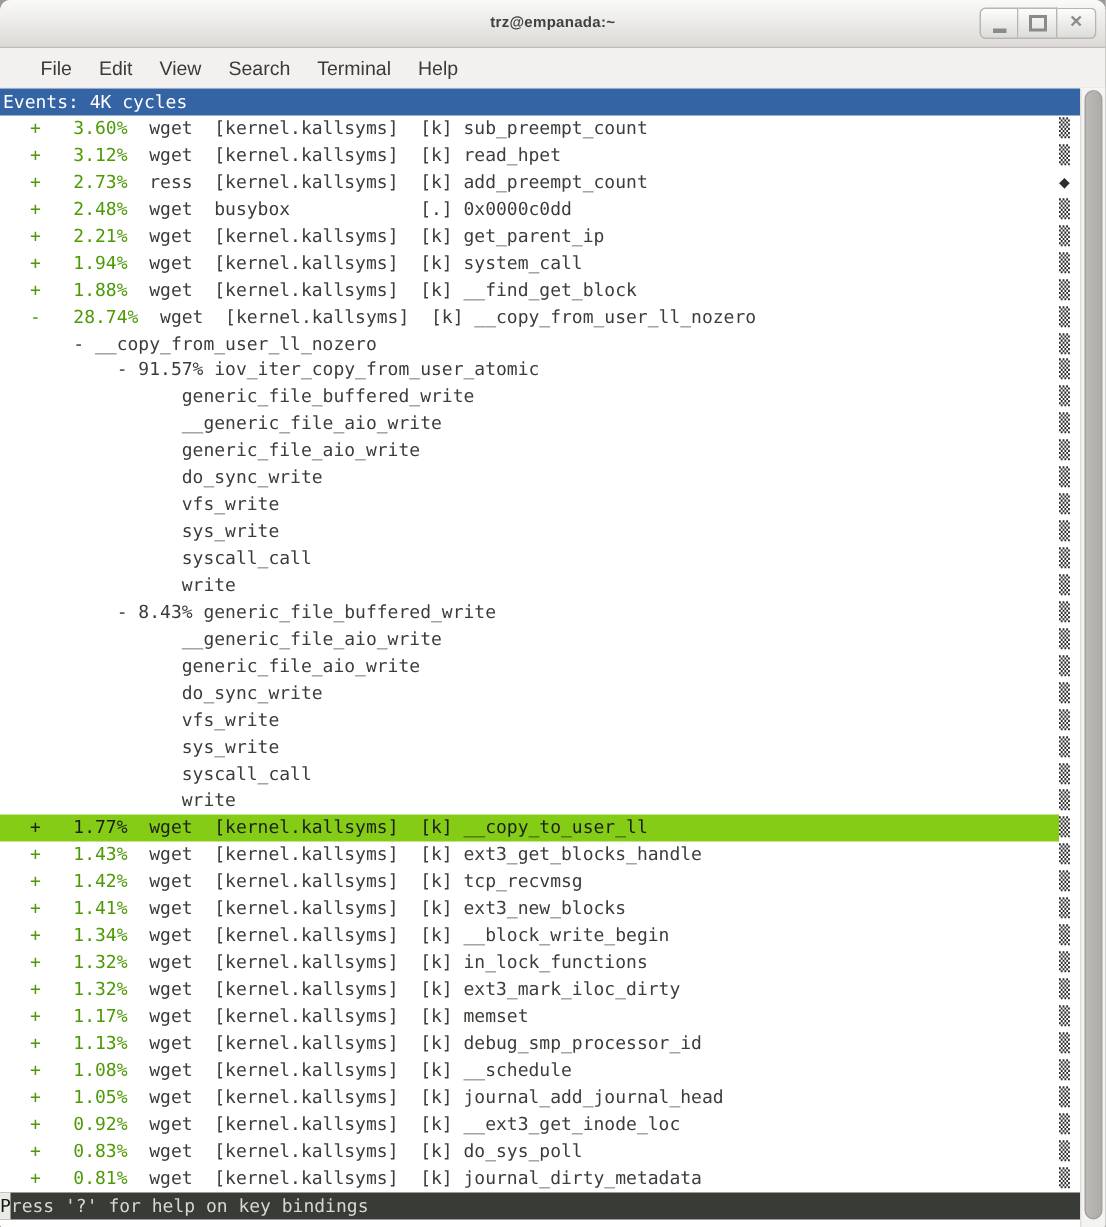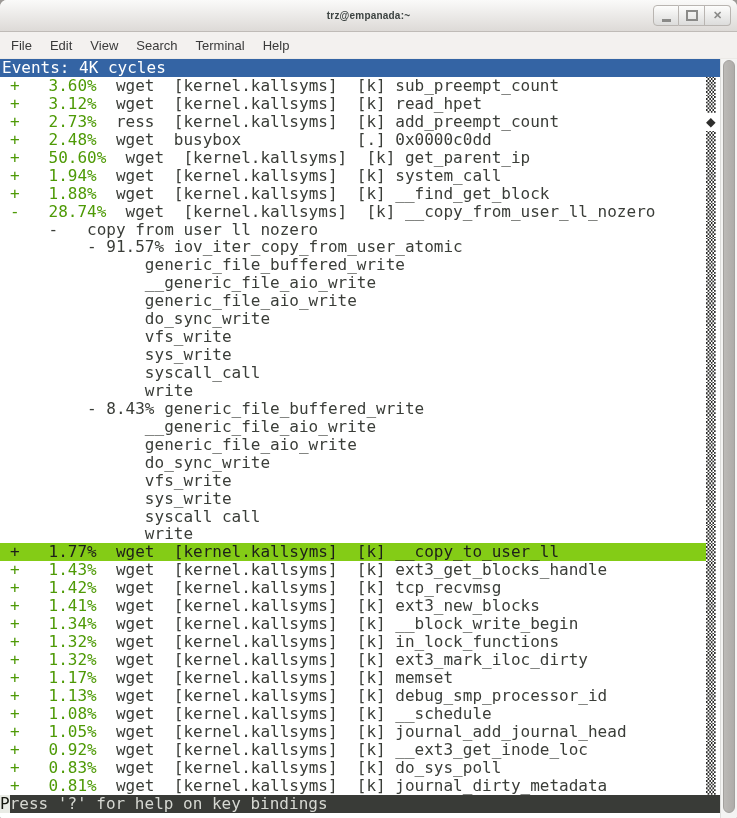--- a/index.html
+++ b/index.html
@@ -17,31 +17,31 @@
         border:1px solid #b9b5b1;border-left:none;display:flex;align-items:center;justify-content:center;
         box-sizing:border-box;cursor:default;}
   .wbtn:first-child{border-left:1px solid #b9b5b1;border-radius:4px 0 0 4px;}
   .wbtn:last-child{border-radius:0 4px 4px 0;}
   .glyph-min{width:9px;height:3px;background:#8a8a88;margin-top:9px;}
   .glyph-max{width:8px;height:7px;border:2px solid #8a8a88;}
   .glyph-close{font-size:11px;font-weight:bold;color:#8a8a88;line-height:1;}
   
   .menubar{position:absolute;left:0;top:32px;right:0;height:27px;background:#f3f1ef;
            border-bottom:1px solid #eceae7;box-sizing:border-box;
-           display:flex;align-items:center;padding-left:2px;}
+           display:flex;align-items:center;padding-left:18px;}
   .menu-item{font-size:13px;color:#3a3a3a;padding:4px 9px;}
   
   .term{position:absolute;left:0;top:59px;right:0;bottom:0;background:#ffffff;
-        font-family:"DejaVu Sans Mono",monospace;font-size:16px;color:#3a3d38;}
+        font-family:"DejaVu Sans Mono",monospace;font-size:12px;color:#3a3d38;}
   .term-inner{position:absolute;left:0;top:0;right:17px;bottom:0;display:flex;flex-direction:column;}
   .events-header{height:18px;line-height:18px;background:#3464a4;color:#ffffff;
                  white-space:pre;padding-left:2px;flex:none;}
   .rows{flex:none;}
   .term-line{display:flex;height:17.95px;line-height:17.95px;}
-  .line-content{flex:1 1 auto;white-space:pre;padding-left:10px;overflow:hidden;}
+  .line-content{flex:1 1 auto;white-space:pre;padding-left:20px;overflow:hidden;}
   .line-marker{flex:0 0 14px;white-space:pre;color:#2e2e2c;overflow:hidden;}
   .green{color:#4e9a06;}
   .hl .line-content{background:#84cc16;color:#1d1f1a;}
   .statusbar{height:18px;line-height:18px;background:#393b37;color:#d6d8d2;
              white-space:pre;display:flex;flex:none;}
   .cursor-cell{background:#e9ebe5;color:#15170f;}
   
   .scrollbar{position:absolute;right:0;top:0;bottom:0;width:17px;background:#f4f4f3;
              border-left:1px solid #dddddb;box-sizing:border-box;}
   .scroll-thumb{position:absolute;left:2px;right:2px;top:1px;bottom:5px;
@@ -91,21 +91,21 @@
           </div>
           <div class="term-line">
             <span class="line-content"><span class="green">+   2.73%</span><span>  ress  [kernel.kallsyms]  [k] add_preempt_count</span></span>
             <span class="line-marker">◆</span>
           </div>
           <div class="term-line">
             <span class="line-content"><span class="green">+   2.48%</span><span>  wget  busybox            [.] 0x0000c0dd</span></span>
             <span class="line-marker">▒</span>
           </div>
           <div class="term-line">
-            <span class="line-content"><span class="green">+   50.60%</span><span>  wget  [kernel.kallsyms]  [k] get_parent_ip</span></span>
+            <span class="line-content"><span class="green">+   2.21%</span><span>  wget  [kernel.kallsyms]  [k] get_parent_ip</span></span>
             <span class="line-marker">▒</span>
           </div>
           <div class="term-line">
             <span class="line-content"><span class="green">+   1.94%</span><span>  wget  [kernel.kallsyms]  [k] system_call</span></span>
             <span class="line-marker">▒</span>
           </div>
           <div class="term-line">
             <span class="line-content"><span class="green">+   1.88%</span><span>  wget  [kernel.kallsyms]  [k] __find_get_block</span></span>
             <span class="line-marker">▒</span>
           </div>

